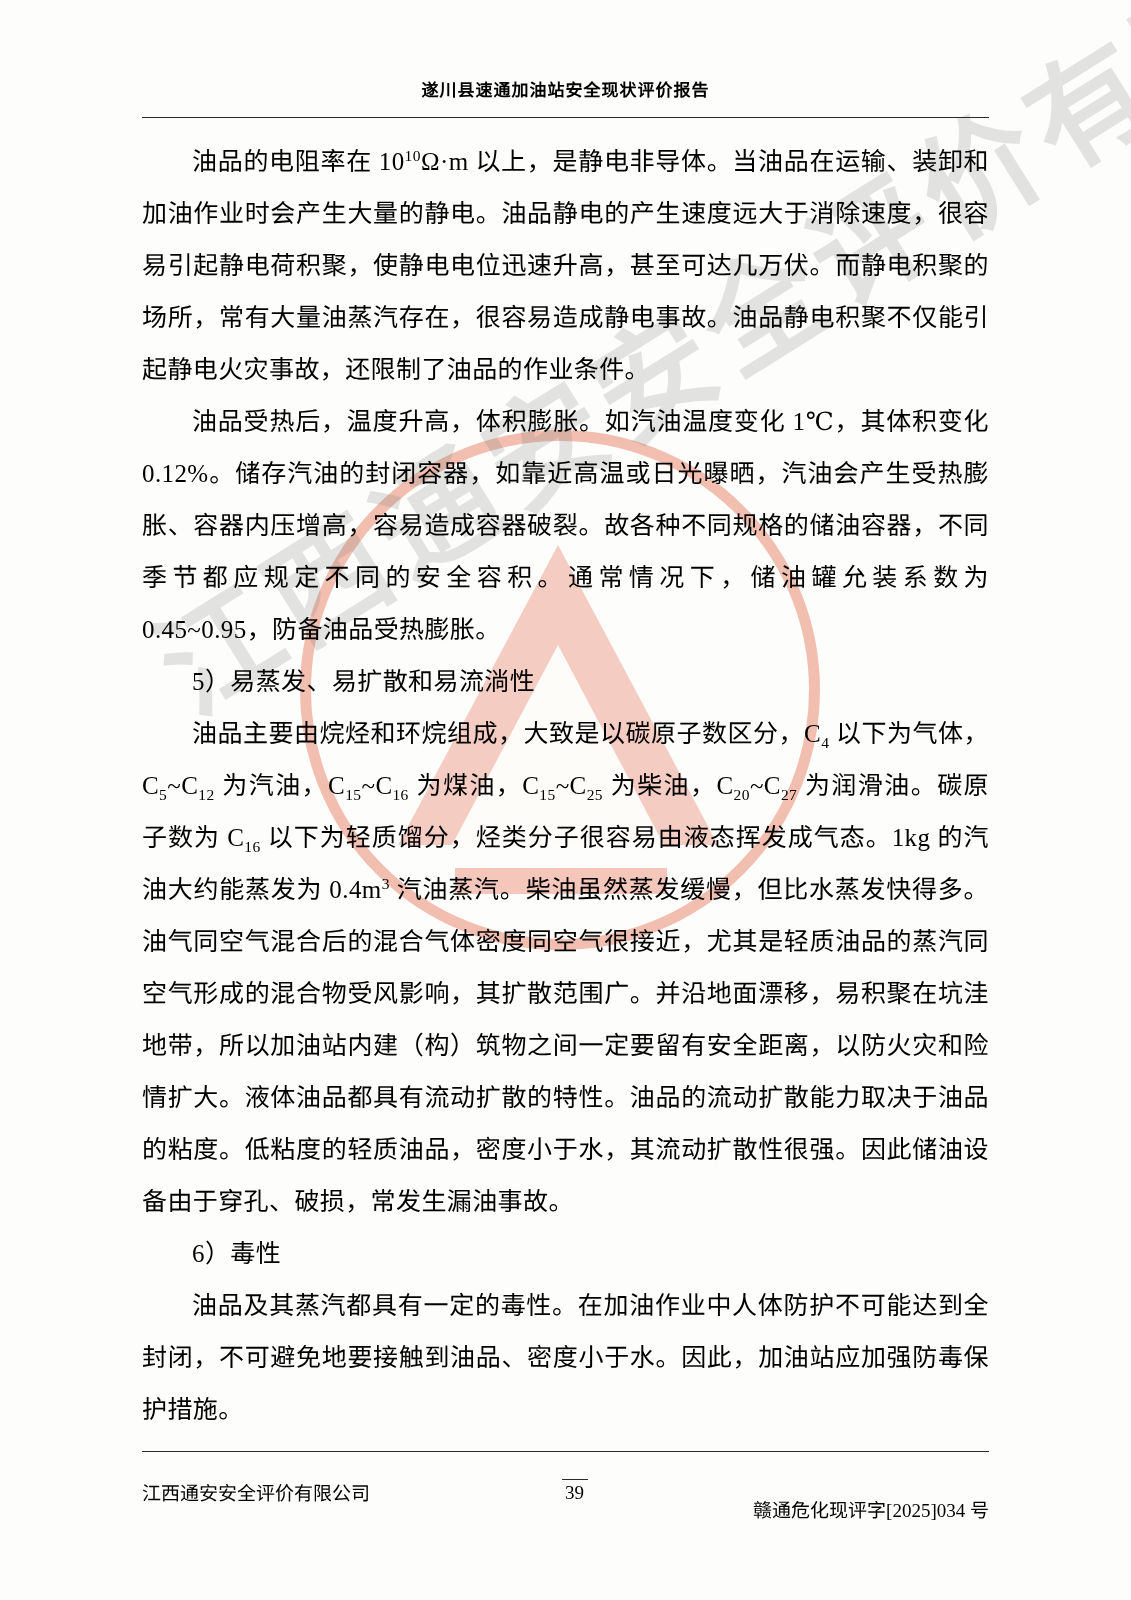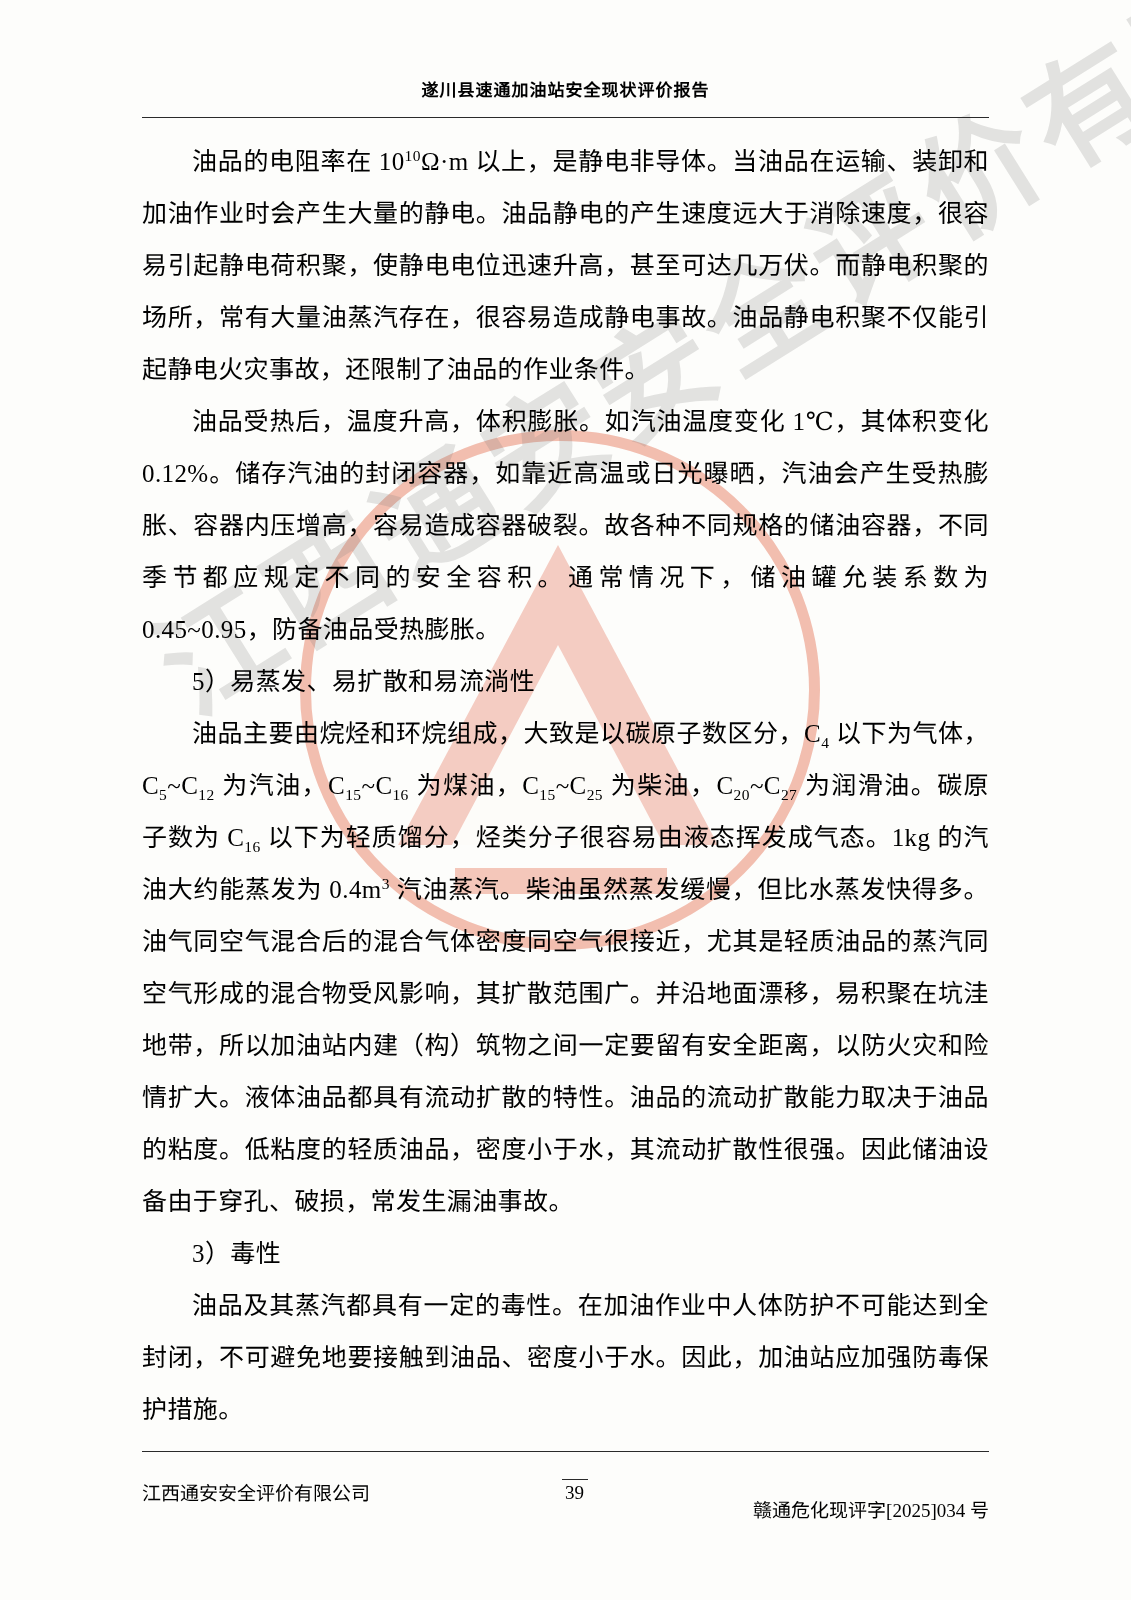--- a/index.html
+++ b/index.html
@@ -176,21 +176,21 @@
   <div class="content">
 
     <div class="header">遂川县速通加油站安全现状评价报告</div>
     <div class="rule"></div>
 
     <div class="body-text">
       <p>油品的电阻率在 10<sup>10</sup>Ω·m 以上，是静电非导体。当油品在运输、装卸和加油作业时会产生大量的静电。油品静电的产生速度远大于消除速度，很容易引起静电荷积聚，使静电电位迅速升高，甚至可达几万伏。而静电积聚的场所，常有大量油蒸汽存在，很容易造成静电事故。油品静电积聚不仅能引起静电火灾事故，还限制了油品的作业条件。</p>
       <p>油品受热后，温度升高，体积膨胀。如汽油温度变化 1℃，其体积变化 0.12%。储存汽油的封闭容器，如靠近高温或日光曝晒，汽油会产生受热膨胀、容器内压增高，容易造成容器破裂。故各种不同规格的储油容器，不同季节都应规定不同的安全容积。通常情况下，储油罐允装系数为 0.45~0.95，防备油品受热膨胀。</p>
       <p>5）易蒸发、易扩散和易流淌性</p>
       <p>油品主要由烷烃和环烷组成，大致是以碳原子数区分，C<sub>4</sub> 以下为气体，C<sub>5</sub>~C<sub>12</sub> 为汽油，C<sub>15</sub>~C<sub>16</sub> 为煤油，C<sub>15</sub>~C<sub>25</sub> 为柴油，C<sub>20</sub>~C<sub>27</sub> 为润滑油。碳原子数为 C<sub>16</sub> 以下为轻质馏分，烃类分子很容易由液态挥发成气态。1kg 的汽油大约能蒸发为 0.4m<sup>3</sup> 汽油蒸汽。柴油虽然蒸发缓慢，但比水蒸发快得多。油气同空气混合后的混合气体密度同空气很接近，尤其是轻质油品的蒸汽同空气形成的混合物受风影响，其扩散范围广。并沿地面漂移，易积聚在坑洼地带，所以加油站内建（构）筑物之间一定要留有安全距离，以防火灾和险情扩大。液体油品都具有流动扩散的特性。油品的流动扩散能力取决于油品的粘度。低粘度的轻质油品，密度小于水，其流动扩散性很强。因此储油设备由于穿孔、破损，常发生漏油事故。</p>
-      <p>3）毒性</p>
+      <p>6）毒性</p>
       <p>油品及其蒸汽都具有一定的毒性。在加油作业中人体防护不可能达到全封闭，不可避免地要接触到油品、密度小于水。因此，加油站应加强防毒保护措施。</p>
     </div>
 
   </div>
 
   <div class="footer">
     <div class="rule-bottom"></div>
     <div class="footer-row">
       <div class="footer-left">江西通安安全评价有限公司</div>
       <div class="footer-center">

